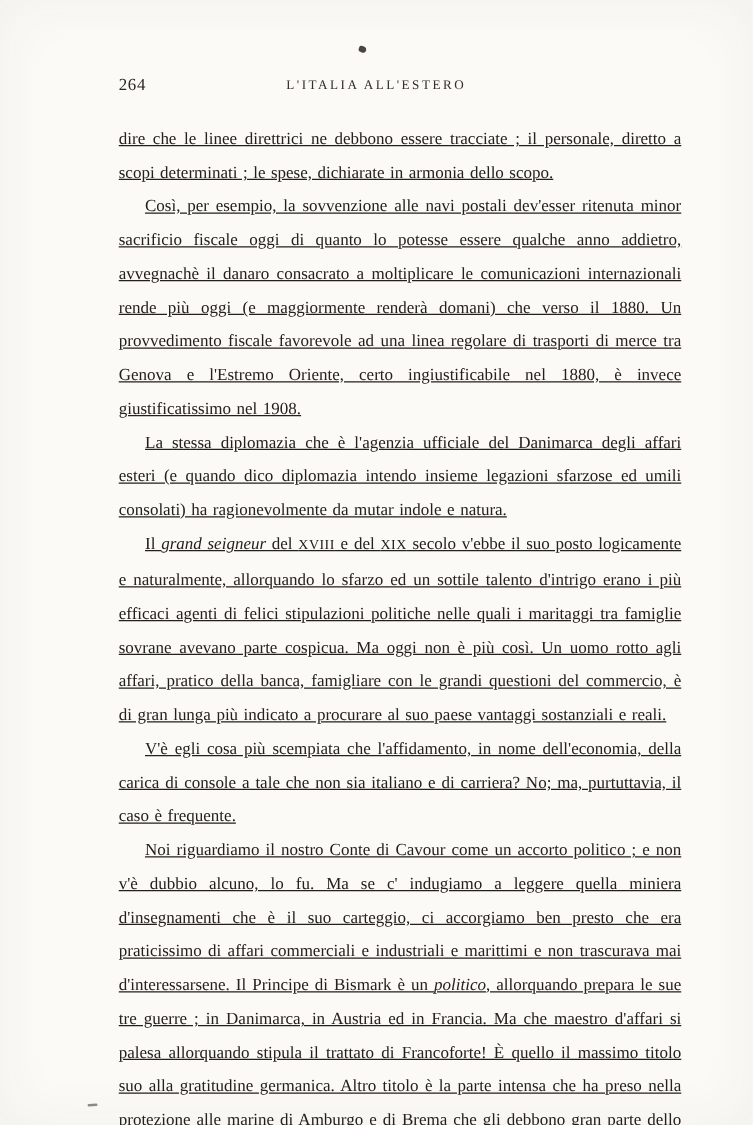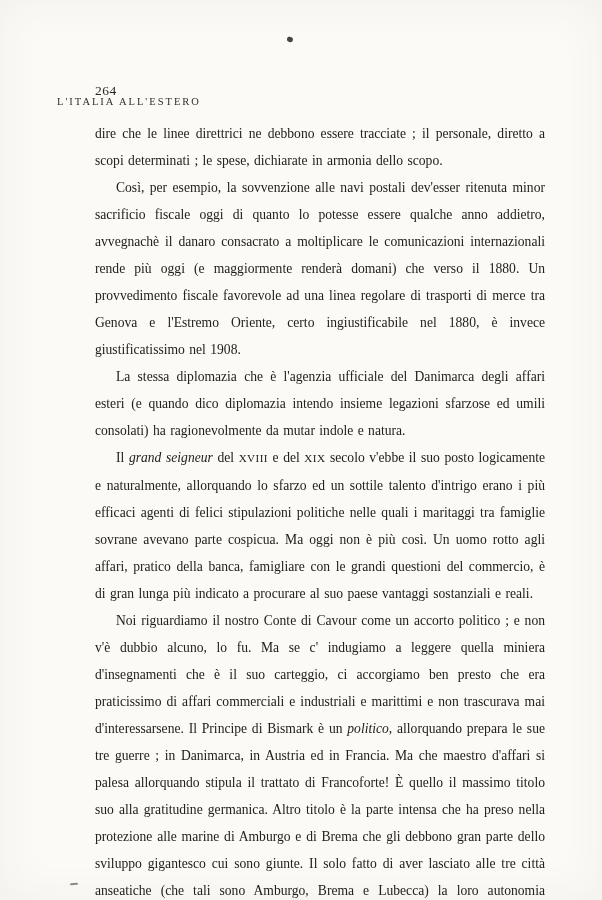--- a/index.html
+++ b/index.html
@@ -8,41 +8,43 @@
   body {
     background: #fbfaf7;
     color: #24201c;
     font-family: "Liberation Serif", "DejaVu Serif", serif;
     position: relative;
     overflow: hidden;
   }
   .page {
     position: absolute;
     inset: 0;
-    padding: 83px 57px 0 95px;
+    padding: 60px 57px 0 95px;
     box-shadow: inset 0 0 45px rgba(60,55,45,0.05);
+    text-decoration: underline;
   }
   .header {
     position: relative;
     height: 16px;
     margin-bottom: 21px;
   }
   .pagenum {
     position: absolute;
     left: 0;
     top: 0;
     font-size: 13.5px;
     letter-spacing: 0.5px;
     color: #2a2622;
   }
   .running-title {
     position: absolute;
     left: -38px;   
     right: 0;
-    top: 13px;
+    top: 3px;
+    text-align: center;
     font-size: 10.5px;
     letter-spacing: 2px;
     color: #332e28;
   }
   .body-text {
     width: 450px;
     font-size: 13.6px;
     line-height: 27px;
     text-align: justify;
     word-spacing: 1px;
@@ -81,20 +83,21 @@
   <div class="body-text">
 
     <p class="para">dire che le linee direttrici ne debbono essere tracciate ; il personale, diretto a scopi determinati ; le spese, dichiarate in armonia dello scopo.</p>
 
     <p class="para indent">Così, per esempio, la sovvenzione alle navi postali dev'esser ritenuta minor sacrificio fiscale oggi di quanto lo potesse essere qualche anno addietro, avvegnachè il danaro consacrato a moltiplicare le comunicazioni internazionali rende più oggi (e maggiormente renderà domani) che verso il 1880. Un provvedimento fiscale favorevole ad una linea regolare di trasporti di merce tra Genova e l'Estremo Oriente, certo ingiustificabile nel 1880, è invece giustificatissimo nel 1908.</p>
 
     <p class="para indent">La stessa diplomazia che è l'agenzia ufficiale del Danimarca degli affari esteri (e quando dico diplomazia intendo insieme legazioni sfarzose ed umili consolati) ha ragionevolmente da mutar indole e natura.</p>
 
     <p class="para indent"><span>Il </span><span class="italic">grand seigneur</span><span> del </span><span class="sc">XVIII</span><span> e del </span><span class="sc">XIX</span><span> secolo v'ebbe il suo posto logicamente e naturalmente, allorquando lo sfarzo ed un sottile talento d'intrigo erano i più efficaci agenti di felici stipulazioni politiche nelle quali i maritaggi tra famiglie sovrane avevano parte cospicua. Ma oggi non è più così. Un uomo rotto agli affari, pratico della banca, famigliare con le grandi questioni del commercio, è di gran lunga più indicato a procurare al suo paese vantaggi sostanziali e reali.</span></p>
 
+    <p class="para indent">V'è egli cosa più scempiata che l'affidamento, in nome dell'economia, della carica di console a tale che non sia italiano e di carriera? No; ma, purtuttavia, il caso è frequente.</p>
 
     <p class="para indent"><span>Noi riguardiamo il nostro Conte di Cavour come un accorto politico ; e non v'è dubbio alcuno, lo fu. Ma se c' indugiamo a leggere quella miniera d'insegnamenti che è il suo carteggio, ci accorgiamo ben presto che era praticissimo di affari commerciali e industriali e marittimi e non trascurava mai d'interessarsene. Il Principe di Bismark è un </span><span class="italic">politico</span><span>, allorquando prepara le sue tre guerre ; in Danimarca, in Austria ed in Francia. Ma che maestro d'affari si palesa allorquando stipula il trattato di Francoforte! È quello il massimo titolo suo alla gratitudine germanica. Altro titolo è la parte intensa che ha preso nella protezione alle marine di Amburgo e di Brema che gli debbono gran parte dello sviluppo gigantesco cui sono giunte. Il solo fatto di aver lasciato alle tre città anseatiche (che tali sono Amburgo, Brema e Lubecca) la loro autonomia repubblicana è prova della profonda sapienza economica del gran Teutono, riverente della tradizione storica.</span></p>
 
 
   </div>
 
   <div class="ink-spot-top"></div>
   <div class="ink-spot-bottom"></div>
 
 </div>

